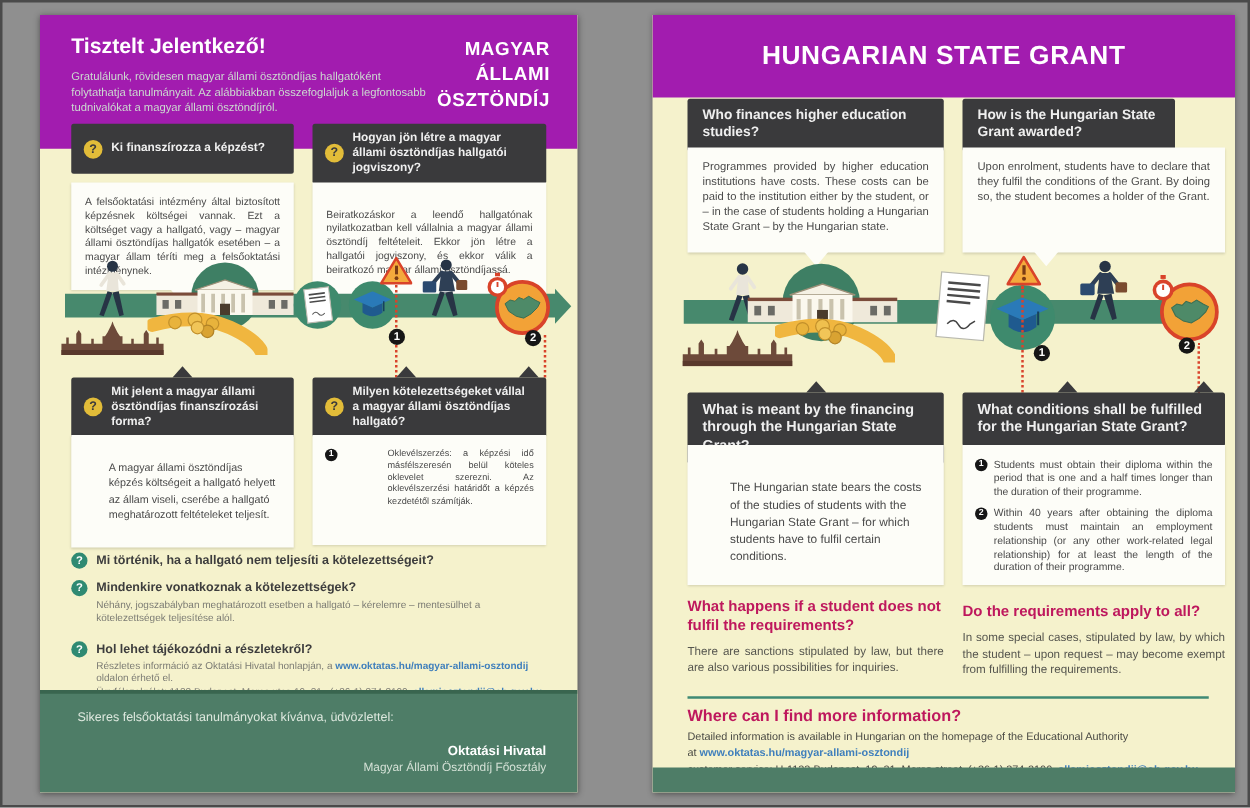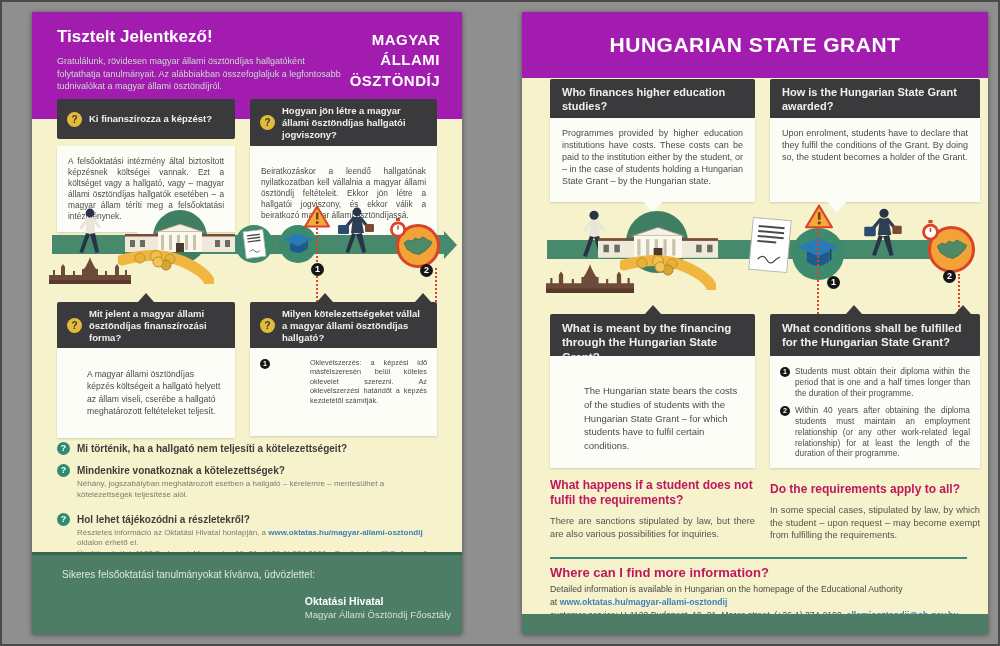--- a/index.html
+++ b/index.html
@@ -225,37 +225,37 @@
             <span class="qgreen">?</span>
             <span>Hol lehet tájékozódni a részletekről?</span>
           </div>
         <div class="faqa"><span>Részletes információ az Oktatási Hivatal honlapján, a </span><a class="lnk">www.oktatas.hu/magyar-allami-osztondij</a><span class="prewrap"> oldalon érhető el.
 Ügyfélszolgálat: 1122 Budapest, Maros utca 19–21., (+36-1) 374-2100, </span><a class="lnk">allamiosztondij@oh.gov.hu</a></div>
       </div>
     </div>
 
     <div class="footer-left">
       <div class="abs" style="left:30px;top:14px;font-size:10px;color:#dde8de;">Sikeres felsőoktatási tanulmányokat kívánva, üdvözlettel:</div>
-      <div class="abs" style="right:11px;bottom:14px;">
+      <div class="abs" style="right:25px;bottom:14px;text-align:right;">
         <div style="font-size:10.5px;font-weight:bold;color:#fff;">Oktatási Hivatal</div>
         <div style="font-size:9.5px;color:#d4e1d6;margin-top:2px;">Magyar Állami Ösztöndíj Főosztály</div>
       </div>
     </div>
   </div>
 
   <div class="page page-right">
 
     <div class="hdr" style="height:66px;">
       <div class="abs" style="left:0;top:21px;width:100%;text-align:center;font-size:21px;font-weight:bold;color:#fff;letter-spacing:.5px;">HUNGARIAN STATE GRANT</div>
     </div>
 
     <div class="qbox" style="left:28px;top:67px;width:205px;min-height:39px;padding:7px 12px;">
       <span class="qtxt" style="font-size:11px;font-weight:600;">Who finances higher education studies?</span>
     </div>
-    <div class="qbox" style="left:248px;top:67px;width:210px;min-height:39px;padding:7px 12px;">
+    <div class="qbox" style="left:248px;top:67px;width:170px;min-height:39px;padding:7px 12px;">
       <span class="qtxt" style="font-size:11px;font-weight:600;">How is the Hungarian State Grant awarded?</span>
     </div>
 
     <div class="abox taildn just" style="left:28px;top:106px;width:205px;min-height:84px;padding:10px 12px;font-size:9px;line-height:1.32;">Programmes provided by higher education institutions have costs. These costs can be paid to the institution either by the student, or – in the case of students holding a Hungarian State Grant – by the Hungarian state.</div>
     <div class="abox taildn tl30 just" style="left:248px;top:106px;width:210px;min-height:84px;padding:10px 12px;font-size:9px;line-height:1.32;">Upon enrolment, students have to declare that they fulfil the conditions of the Grant. By doing so, the student becomes a holder of the Grant.</div>
 
     <div class="abs" style="left:0;top:190px;width:466px;height:112px;">
       <div class="band" style="left:25px;top:38px;width:404px;"></div>
       <div class="bandarrow" style="left:429px;top:34px;"></div>
 

